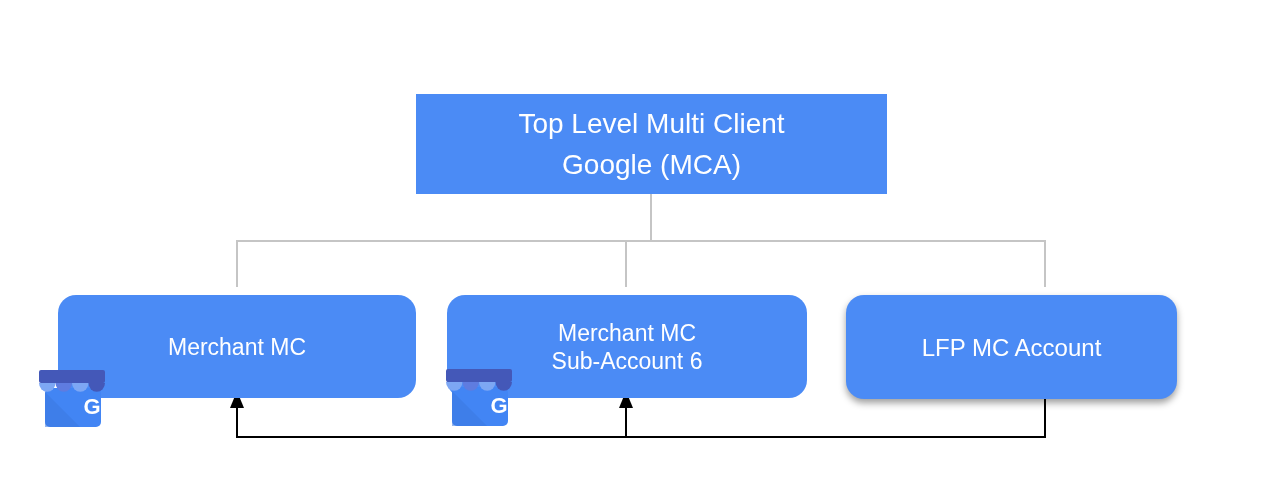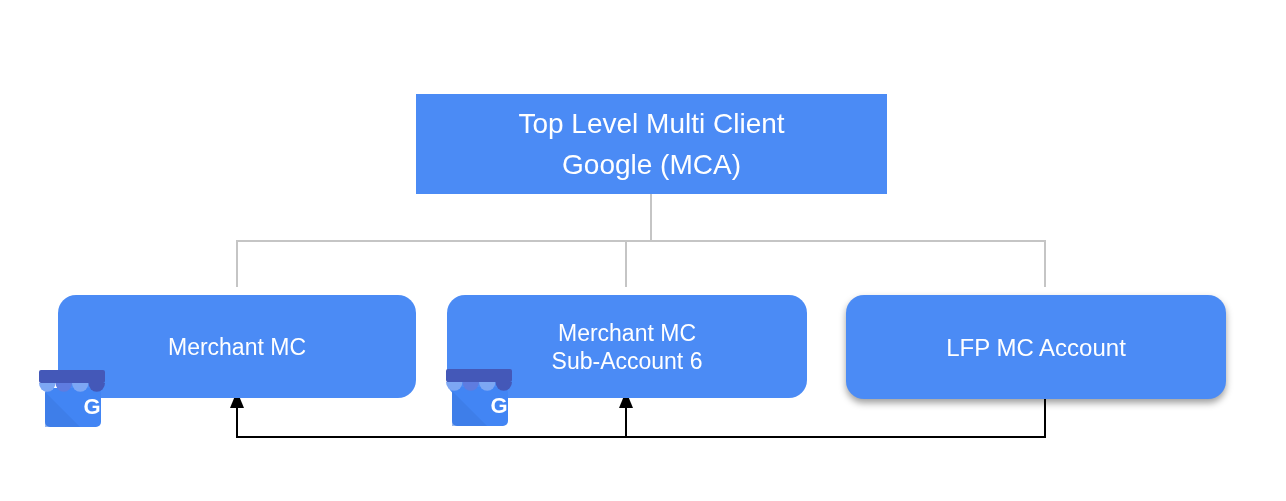--- a/index.html
+++ b/index.html
@@ -30,21 +30,21 @@
     left: 416px; top: 94px; width: 471px; height: 100px;
     font-size: 28px; line-height: 41px;
   }
   .child-node {
     top: 295px; height: 103px;
     font-size: 23px; line-height: 28px; border-radius: 18px;
   }
   .child-1 { left: 58px;  width: 358px; }
   .child-2 { left: 447px; width: 360px; }
   .child-3 {
-    left: 846px; width: 380px; height: 104px;
+    left: 846px; width: 331px; height: 104px;
     box-shadow: 0 4px 7px rgba(0,0,0,0.38);
   }
   .child-3 .l1 { font-size: 24px; line-height: 31px; }
   .child-3 .l2 { font-size: 21px; line-height: 28px; }
 
   
   .line { position: absolute; }
   .gray  { background: #c5c5c5; }
   .black { background: #000000; }
 

